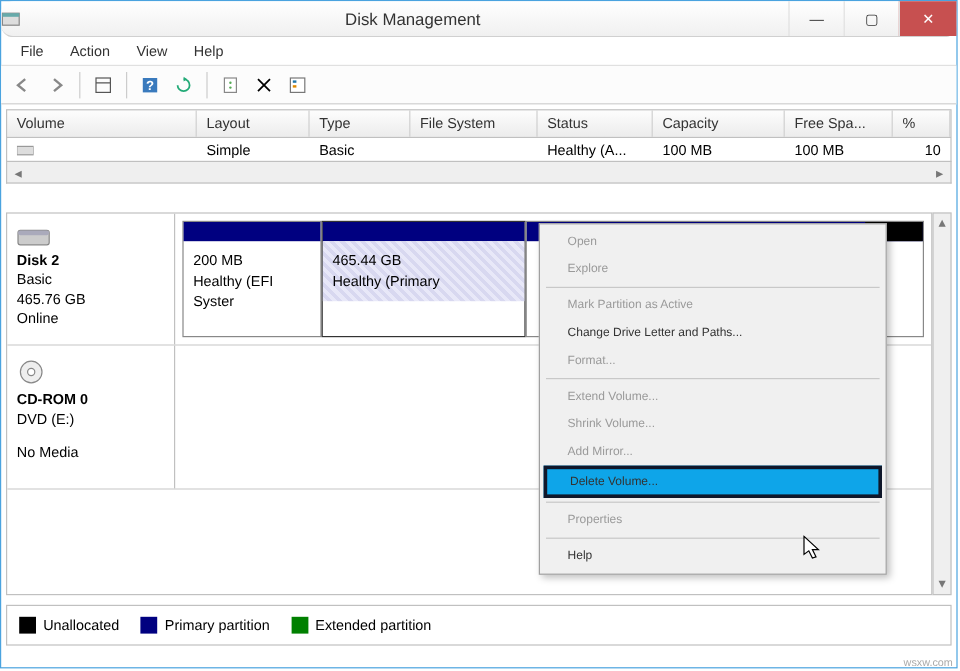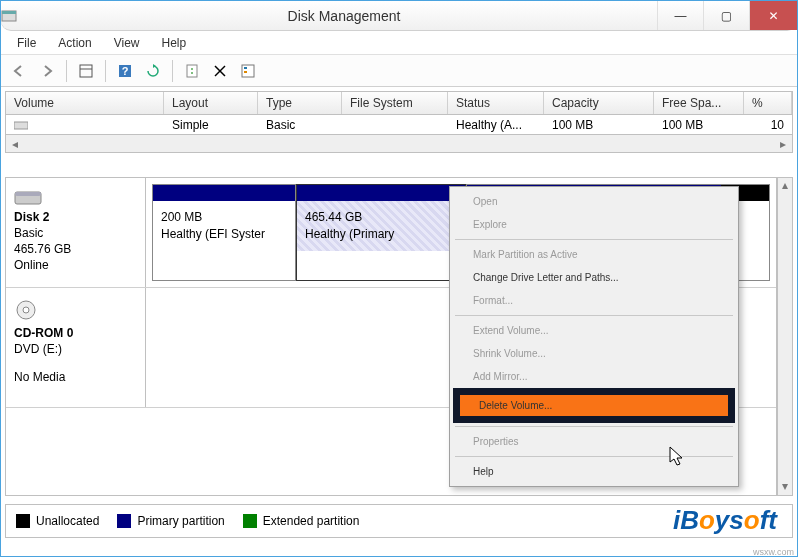--- a/index.html
+++ b/index.html
@@ -36,21 +36,21 @@
 .partition .pbody { padding:8px; font-size:12px; line-height:1.4; }
 .pbar.navy { background:#000080; }
 .partition.selected .pbody { background: repeating-linear-gradient(45deg,#e8e8f8,#e8e8f8 3px,#d8d8f0 3px,#d8d8f0 6px); }
 .partition.selected { border:1px solid #333; }
 .legend { position:absolute; left:4px; right:4px; bottom:18px; height:34px; border:1px solid #c0c0c0; display:flex; align-items:center; padding:0 10px; gap:18px; font-size:12px;}
 .legend .sw { width:14px; height:14px; display:inline-block; margin-right:6px; vertical-align:middle; }
 .sw.black{background:#000;} .sw.navy{background:#000080;} .sw.green{background:#008000;}
 .context-menu { position:absolute; left:448px; top:185px; width:290px; background:#f0f0f0; border:1px solid #a0a0a0; box-shadow:3px 3px 6px rgba(0,0,0,0.25); padding:3px; z-index:50;}
 .context-menu .cmi { padding:6px 20px; font-size:10px; color:#333; }
 .context-menu .cmi.disabled { color:#9a9a9a; }
-.context-menu .cmi.hover { background:#f97316; border:7px solid #0f172a; padding:5px 19px; }
+.context-menu .cmi.hover { background:#0ea5e9; border:3px solid #0f172a; padding:5px 19px; }
 .context-menu .csep { height:1px; background:#c8c8c8; margin:3px 2px; }
 .cursor { position:absolute; left:668px; top:445px; z-index:60; }
 .watermark { position:absolute; right:20px; bottom:20px; font-size:26px; font-weight:bold; font-style:italic; color:#0a5aa8; z-index:5; }
 .watermark .dot{color:#ff8c00;}
 .wsxw { position:absolute; right:6px; bottom:2px; font-size:9px; color:#aaa; }
 svg { display:block; }
 </style>
 </head>
 <body>
 
@@ -172,21 +172,21 @@
               <rect x="1" y="4" width="26" height="12" rx="2" fill="#ccc" stroke="#888"></rect>
               <rect x="1" y="4" width="26" height="4" rx="2" fill="#aab"></rect>
             </svg>
         </div>
         <div class="dname">Disk 2</div>
         <div>Basic</div>
         <div>465.76 GB</div>
         <div>Online</div>
       </div>
       <div class="part-area">
-        <div class="partition" style="width:144px">
+        <div class="partition" style="width:116px">
           <div class="pbar navy"></div>
           <div class="pbody">
             <div>200 MB</div>
             <div>Healthy (EFI Syster</div>
           </div>
         </div>
         <div class="partition selected" style="width:170px">
           <div class="pbar navy"></div>
           <div class="pbody">
             <div>465.44 GB</div>
@@ -248,16 +248,15 @@
     <div class="csep"></div>
     <div class="cmi">Help</div>
   </div>
 
   <div class="cursor">
     <svg width="18" height="22">
         <path d="M1 1 L1 16 L5 13 L8 19 L11 18 L8 12 L13 12 Z" fill="#fff" stroke="#000"></path>
       </svg>
   </div>
 
-  <div class="watermark">iB<span class="dot">o</span>ys<span class="dot">o</span>ft</div>
 </div>
 
 <div class="wsxw">wsxw.com</div>
 
 </body></html>

